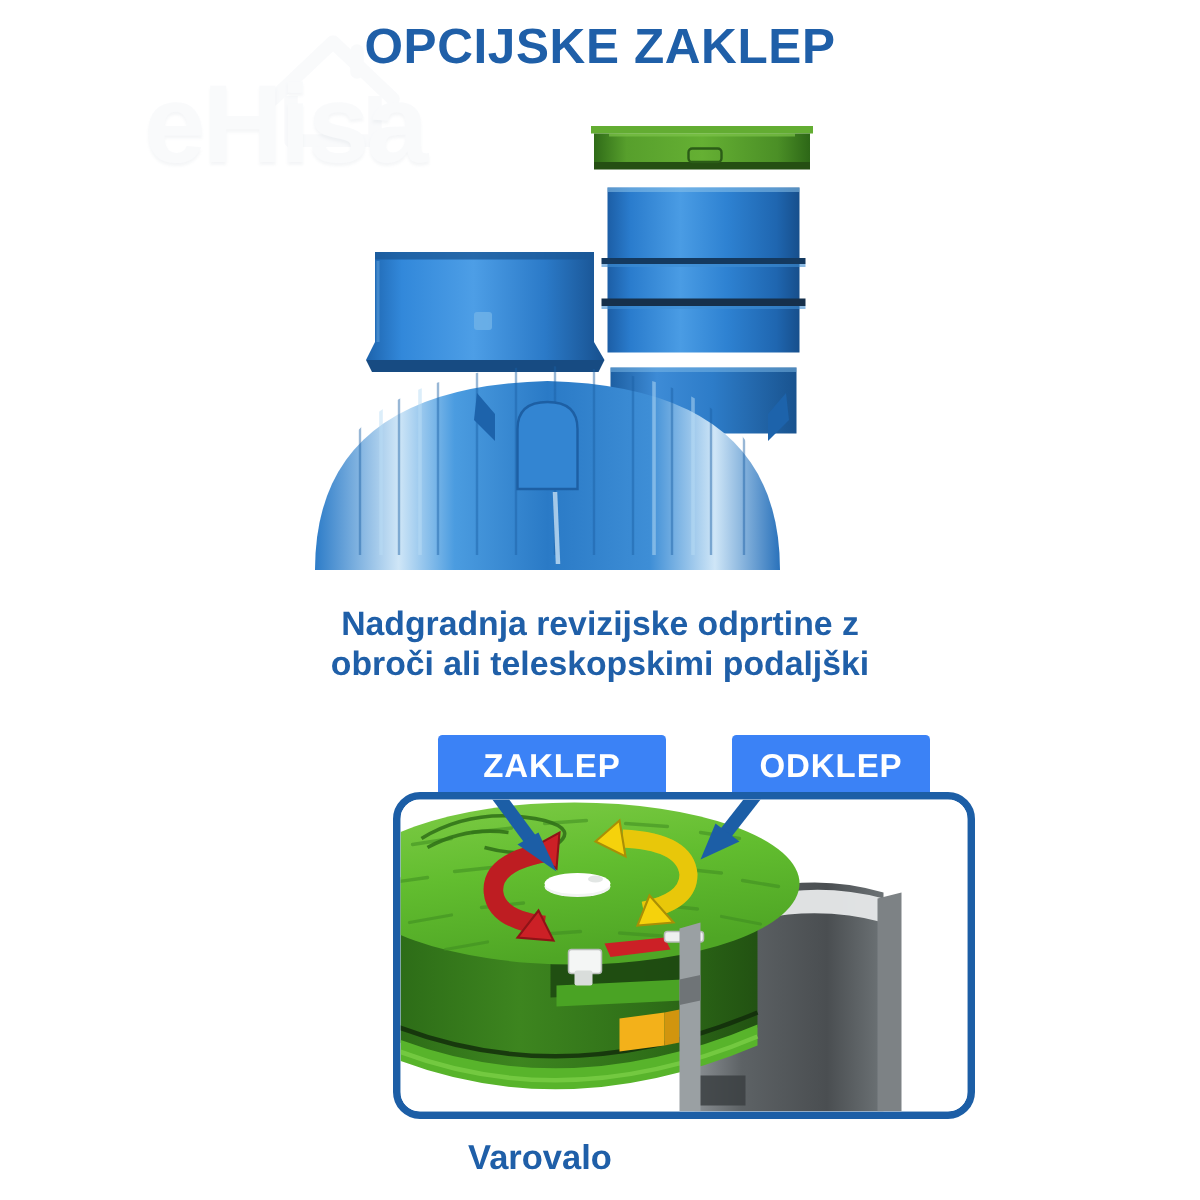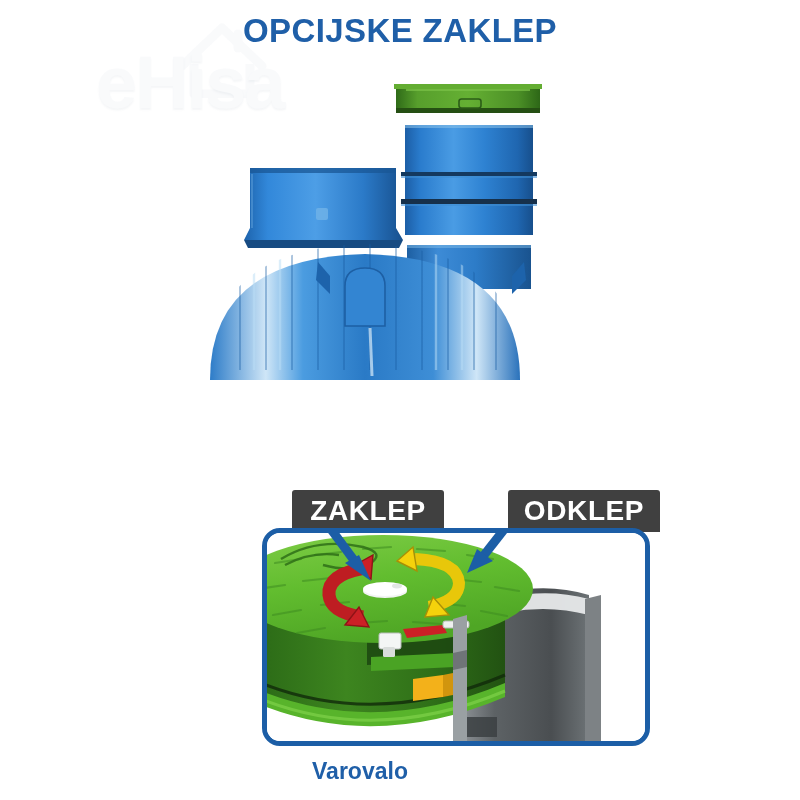--- a/index.html
+++ b/index.html
@@ -48,28 +48,28 @@
   
   .panel{
     position:absolute;left:262px;top:528px;width:378px;height:208px;
     border:5px solid #1c5ea6;border-radius:18px;
     overflow:hidden;background:#ffffff;
   }
   .panel-inner{position:absolute;inset:0;}
 
   .badge{
     position:absolute;top:490px;height:42px;
-    background:#404040;color:#ffffff;
-    font-weight:700;font-size:28px;letter-spacing:.6px;
+    background:#3b82f6;color:#ffffff;
+    font-weight:700;font-size:22px;letter-spacing:.6px;
     display:flex;align-items:center;justify-content:center;
     font-family:"Liberation Sans", sans-serif;
     border-radius:3px 3px 0 0;
   }
   .badge-zaklep{left:292px;width:152px;}
-  .badge-odklep{left:508px;width:152px;text-align:right;}
+  .badge-odklep{left:488px;width:132px;text-align:right;}
 
   .bottom-label{
     position:absolute;left:0;top:758px;width:720px;text-align:center;
     color:#1f5fa8;font-weight:700;font-size:23px;
     font-family:"Liberation Sans", sans-serif;
   }
 </style>
 </head>
 <body>
 
@@ -190,20 +190,24 @@
 
         <path d="M118 182 L130 196 L130 214 L116 200 Z" fill="#1d63ab"></path>
         <path d="M212 182 L200 196 L200 214 L214 200 Z" fill="#1d63ab" transform="translate(112,0)"></path>
 
         <path d="M150 206 q0 -18 20 -18 q20 0 20 18 L190 246 L150 246 Z" fill="#3385d2" stroke="#1d5fa4" stroke-width="1.6" transform="translate(-5,0)"></path>
         <path d="M170 248 L172 296" stroke="#cfe6f7" stroke-width="3" opacity=".75"></path>
       </g>
     </svg>
   </div>
 
+  <div class="caption">
+    <div>Nadgradnja revizijske odprtine z</div>
+    <div>obroči ali teleskopskimi podaljški</div>
+  </div>
 
   <div class="badge badge-zaklep">ZAKLEP</div>
   <div class="badge badge-odklep">ODKLEP</div>
 
   <div class="panel">
     <svg class="panel-inner" viewBox="0 0 378 208" width="378" height="208">
       <defs>
         <linearGradient id="gCoverTop" x1="0" y1="0" x2="0.35" y2="1">
           <stop offset="0" stop-color="#7fcc47"></stop>
           <stop offset="0.5" stop-color="#62bd2f"></stop>

